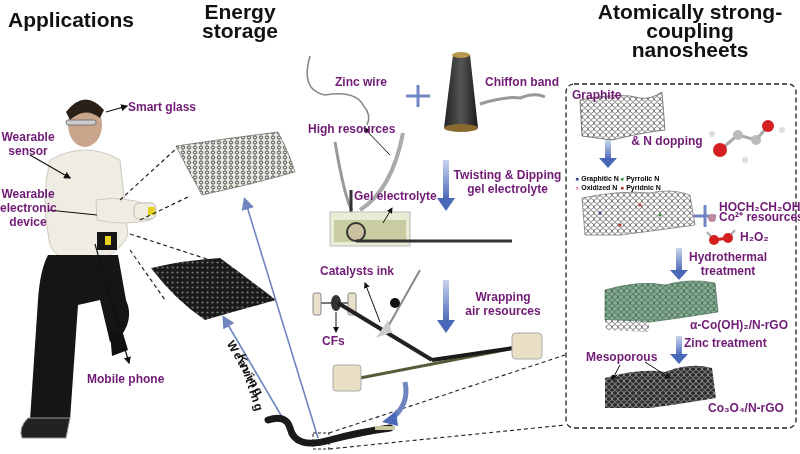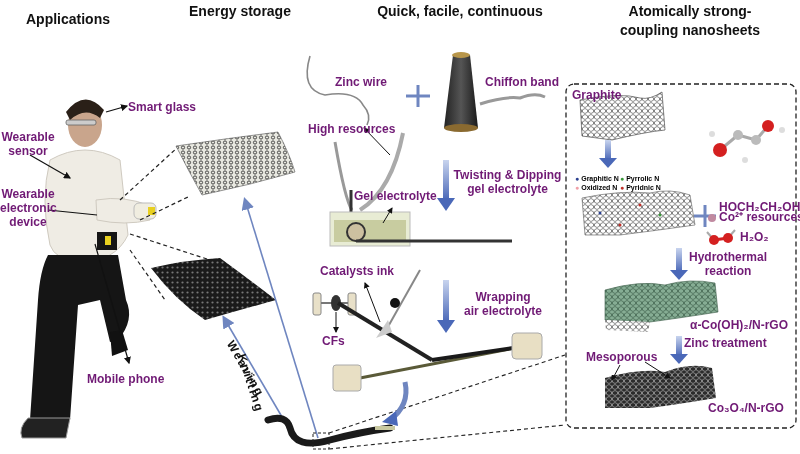--- a/index.html
+++ b/index.html
@@ -1,34 +1,33 @@
 <!DOCTYPE html>
 <html><head>
 <meta charset="utf-8">
 <style>
   html,body{margin:0;padding:0;background:#fff;}
   body{width:800px;height:454px;position:relative;overflow:hidden;font-family:"Liberation Sans",sans-serif;}
-  .hdr{position:absolute;font-weight:bold;font-size:14px;color:#111;text-align:center;line-height:19px;}
+  .hdr{position:absolute;font-weight:bold;font-size:21px;color:#111;text-align:center;line-height:19px;}
   .lbl{position:absolute;font-weight:bold;font-size:12px;color:#701a75;white-space:nowrap;line-height:14px;}
   .lbl.c{text-align:center;}
   .small{font-size:7px;font-weight:bold;white-space:nowrap;position:absolute;line-height:8px;}
   svg{position:absolute;left:0;top:0;}
   .vert{position:absolute;font-weight:bold;font-size:12px;letter-spacing:2px;white-space:nowrap;color:#111;}
 </style>
 </head>
 <body>
 
 <div class="hdr" style="left:8px;top:10px;width:120px;">
   <span>Applications</span>
 </div>
 <div class="hdr" style="left:170px;top:2px;width:140px;text-align:center;">
   <div>Energy storage</div>
 </div>
 <div class="hdr" style="left:340px;top:2px;width:240px;">
-  <div>Quick, facile, continuous</div>
 </div>
 <div class="hdr" style="left:590px;top:2px;width:200px;">
   <div>Atomically strong-</div>
   <div>coupling nanosheets</div>
 </div>
 
 <svg width="800" height="454" viewBox="0 0 800 454">
   <defs>
     <pattern id="hexW" width="6" height="5" patternUnits="userSpaceOnUse">
       <rect width="6" height="5" fill="#e8e8e0"></rect>
@@ -233,26 +232,27 @@
 <div class="lbl" style="left:485px;top:75px;">Chiffon band</div>
 <div class="lbl" style="left:308px;top:122px;">High resources</div>
 <div class="lbl c" style="left:450px;top:168px;width:115px;">
   <div>Twisting &amp; Dipping</div>
   <div>gel electrolyte</div>
 </div>
 <div class="lbl" style="left:354px;top:189px;">Gel electrolyte</div>
 <div class="lbl" style="left:320px;top:264px;">Catalysts ink</div>
 <div class="lbl c" style="left:458px;top:290px;width:90px;">
   <div>Wrapping</div>
-  <div>air electrolyte</div>
+  <div>air resources</div>
 </div>
 <div class="lbl" style="left:322px;top:334px;">CFs</div>
 
 <div class="lbl" style="left:572px;top:88px;">Graphite</div>
 <div class="lbl c" style="left:612px;top:134px;width:110px;">
+  <div>&amp; N dopping</div>
 </div>
 
 <div>
   <div class="small" style="left:575px;top:175px;">
     <span style="color:#2a3f8f">●</span>
     <span>Graphitic N</span>
   </div>
   <div class="small" style="left:620px;top:175px;">
     <span style="color:#3a9a3a">●</span>
     <span>Pyrrolic N</span>
@@ -265,18 +265,18 @@
     <span style="color:#c0302a">●</span>
     <span>Pyridnic N</span>
   </div>
 </div>
 
 <div class="lbl" style="left:719px;top:188px;margin-top:12px;">HOCH₂CH₂OH</div>
 <div class="lbl" style="left:719px;top:210px;">Co²⁺ resources</div>
 <div class="lbl" style="left:740px;top:230px;">H₂O₂</div>
 <div class="lbl c" style="left:683px;top:250px;width:90px;">
   <div>Hydrothermal</div>
-  <div>reaction</div>
+  <div>treatment</div>
 </div>
 <div class="lbl" style="left:690px;top:318px;">α-Co(OH)₂/N-rGO</div>
 <div class="lbl" style="left:684px;top:336px;">Zinc treatment</div>
 <div class="lbl" style="left:586px;top:350px;">Mesoporous</div>
 <div class="lbl" style="left:708px;top:401px;">Co₃O₄/N-rGO</div>
 
 </body></html>

